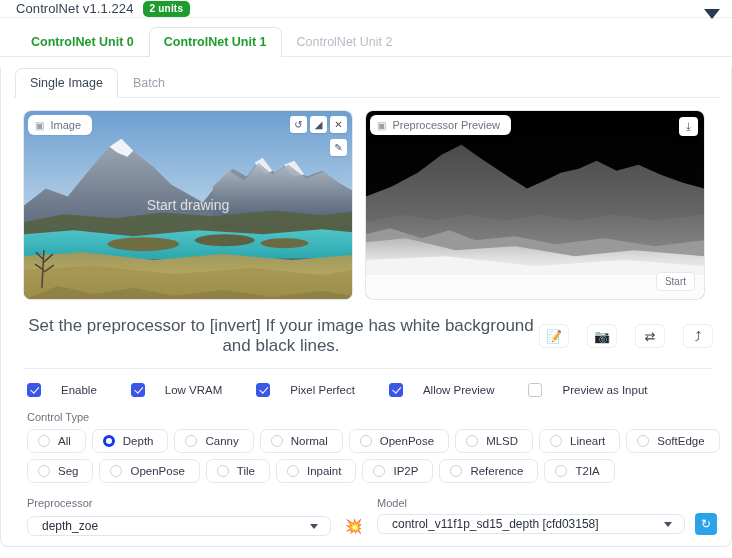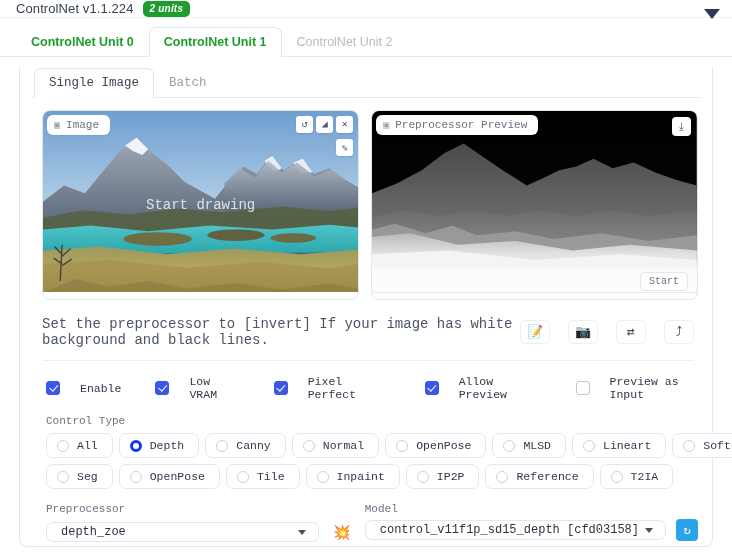--- a/index.html
+++ b/index.html
@@ -33,21 +33,20 @@
   .units-badge {
     margin-left: 9px;
     background: #1f9c2e;
     color: #fff;
     font-size: 10px;
     font-weight: bold;
     border-radius: 5px;
     padding: 3px 7px 3px 7px;
     line-height: 1;
     letter-spacing: .2px;
-    font-style: italic;
   }
   .collapse-arrow {
     position: absolute;
     right: 12px;
     top: 9px;
     width: 0; height: 0;
     border-left: 8px solid transparent;
     border-right: 8px solid transparent;
     border-top: 10px solid #2a3a52;
     cursor: pointer;
@@ -96,27 +95,26 @@
     background: #fff;
   }
   .unit-tab.disabled {
     color: #b6bcc5;
     font-weight: normal;
     cursor: default;
   }
 
   
   .panel {
-    margin: 0 19px;
+    margin: 0 0;
     border: 1px solid #e5e7ec;
     border-top: none;
     border-radius: 0 0 8px 8px;
     padding: 0;
     height: 480px;
-    font-family: Liberation Mono, monospace;
   }
 
   
   .sub-tabs {
     position: relative;
     display: flex;
     align-items: flex-end;
     height: 31px;
     padding-left: 14px;
     margin-top: 10px;
@@ -259,21 +257,21 @@
   }
   .photo, .depthmap { position: absolute; inset: 0; }
 
   
   .hint-row {
     display: flex;
     align-items: center;
     justify-content: space-between;
     padding: 16px 18px 0 22px;
   }
-  .hint-text { font-size: 14px; color: #4b5563; }
+  .hint-text { font-size: 17px; color: #4b5563; text-align: center; }
   .action-icons { display: flex; gap: 18px; }
   .action-btn {
     width: 30px; height: 24px;
     border: 1px solid #edeff2;
     border-radius: 5px;
     background: #fff;
     display: flex;
     align-items: center;
     justify-content: center;
     font-size: 13px;

